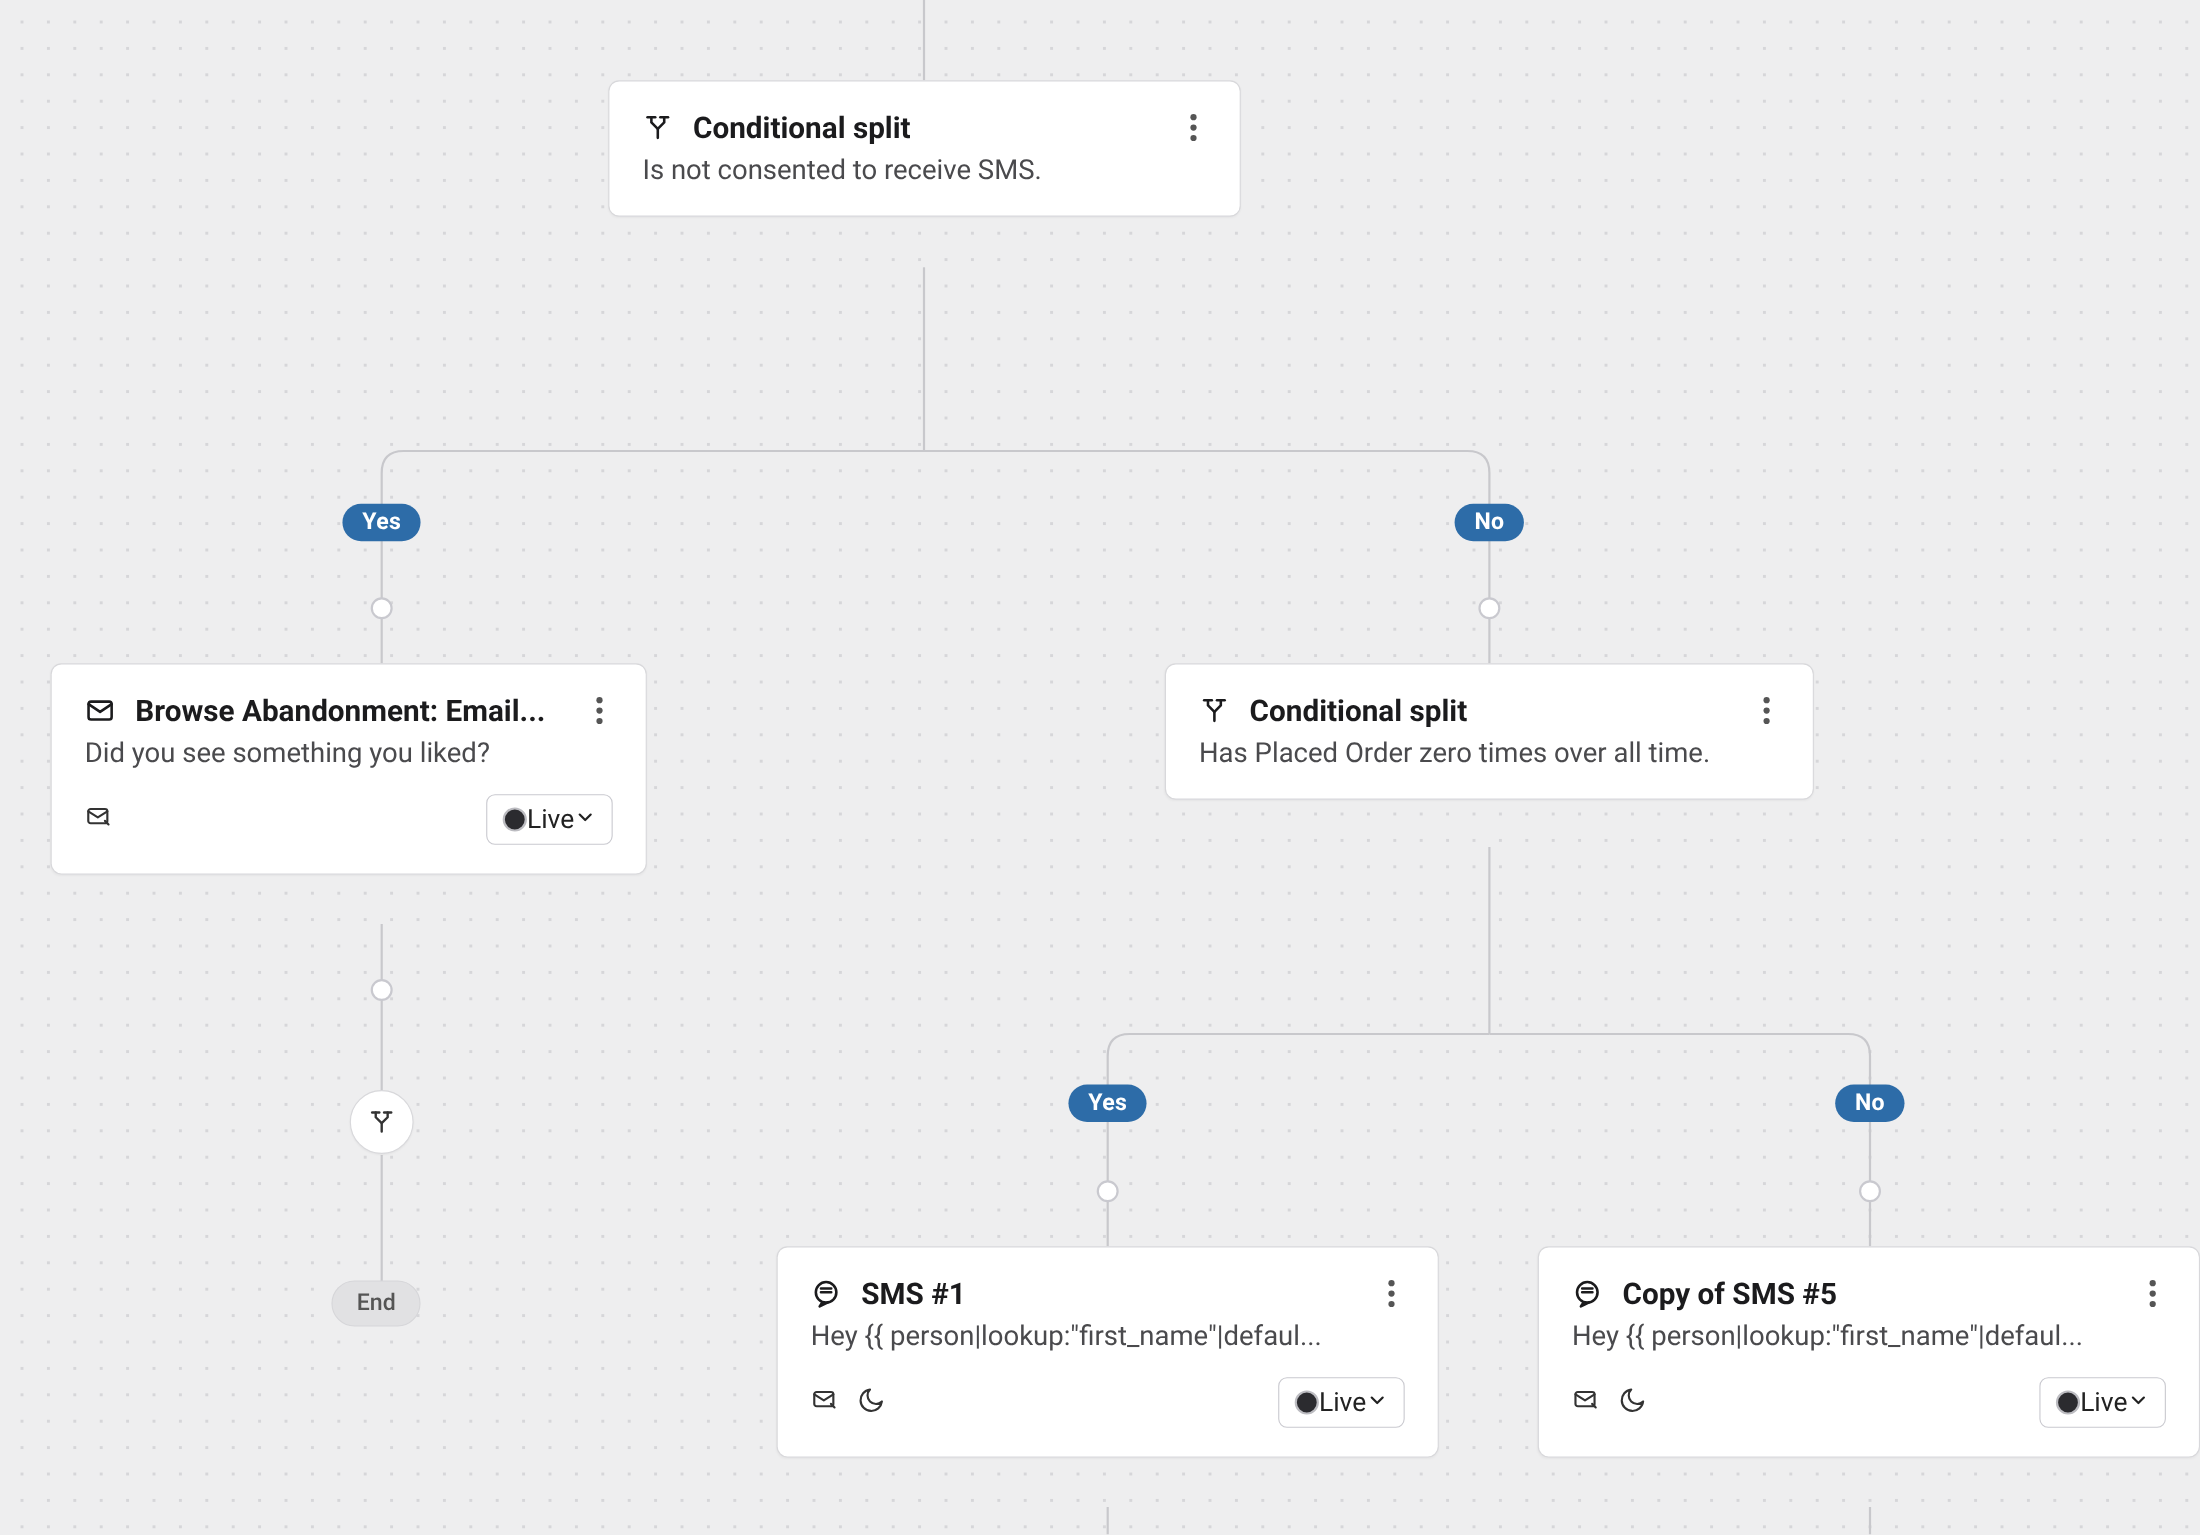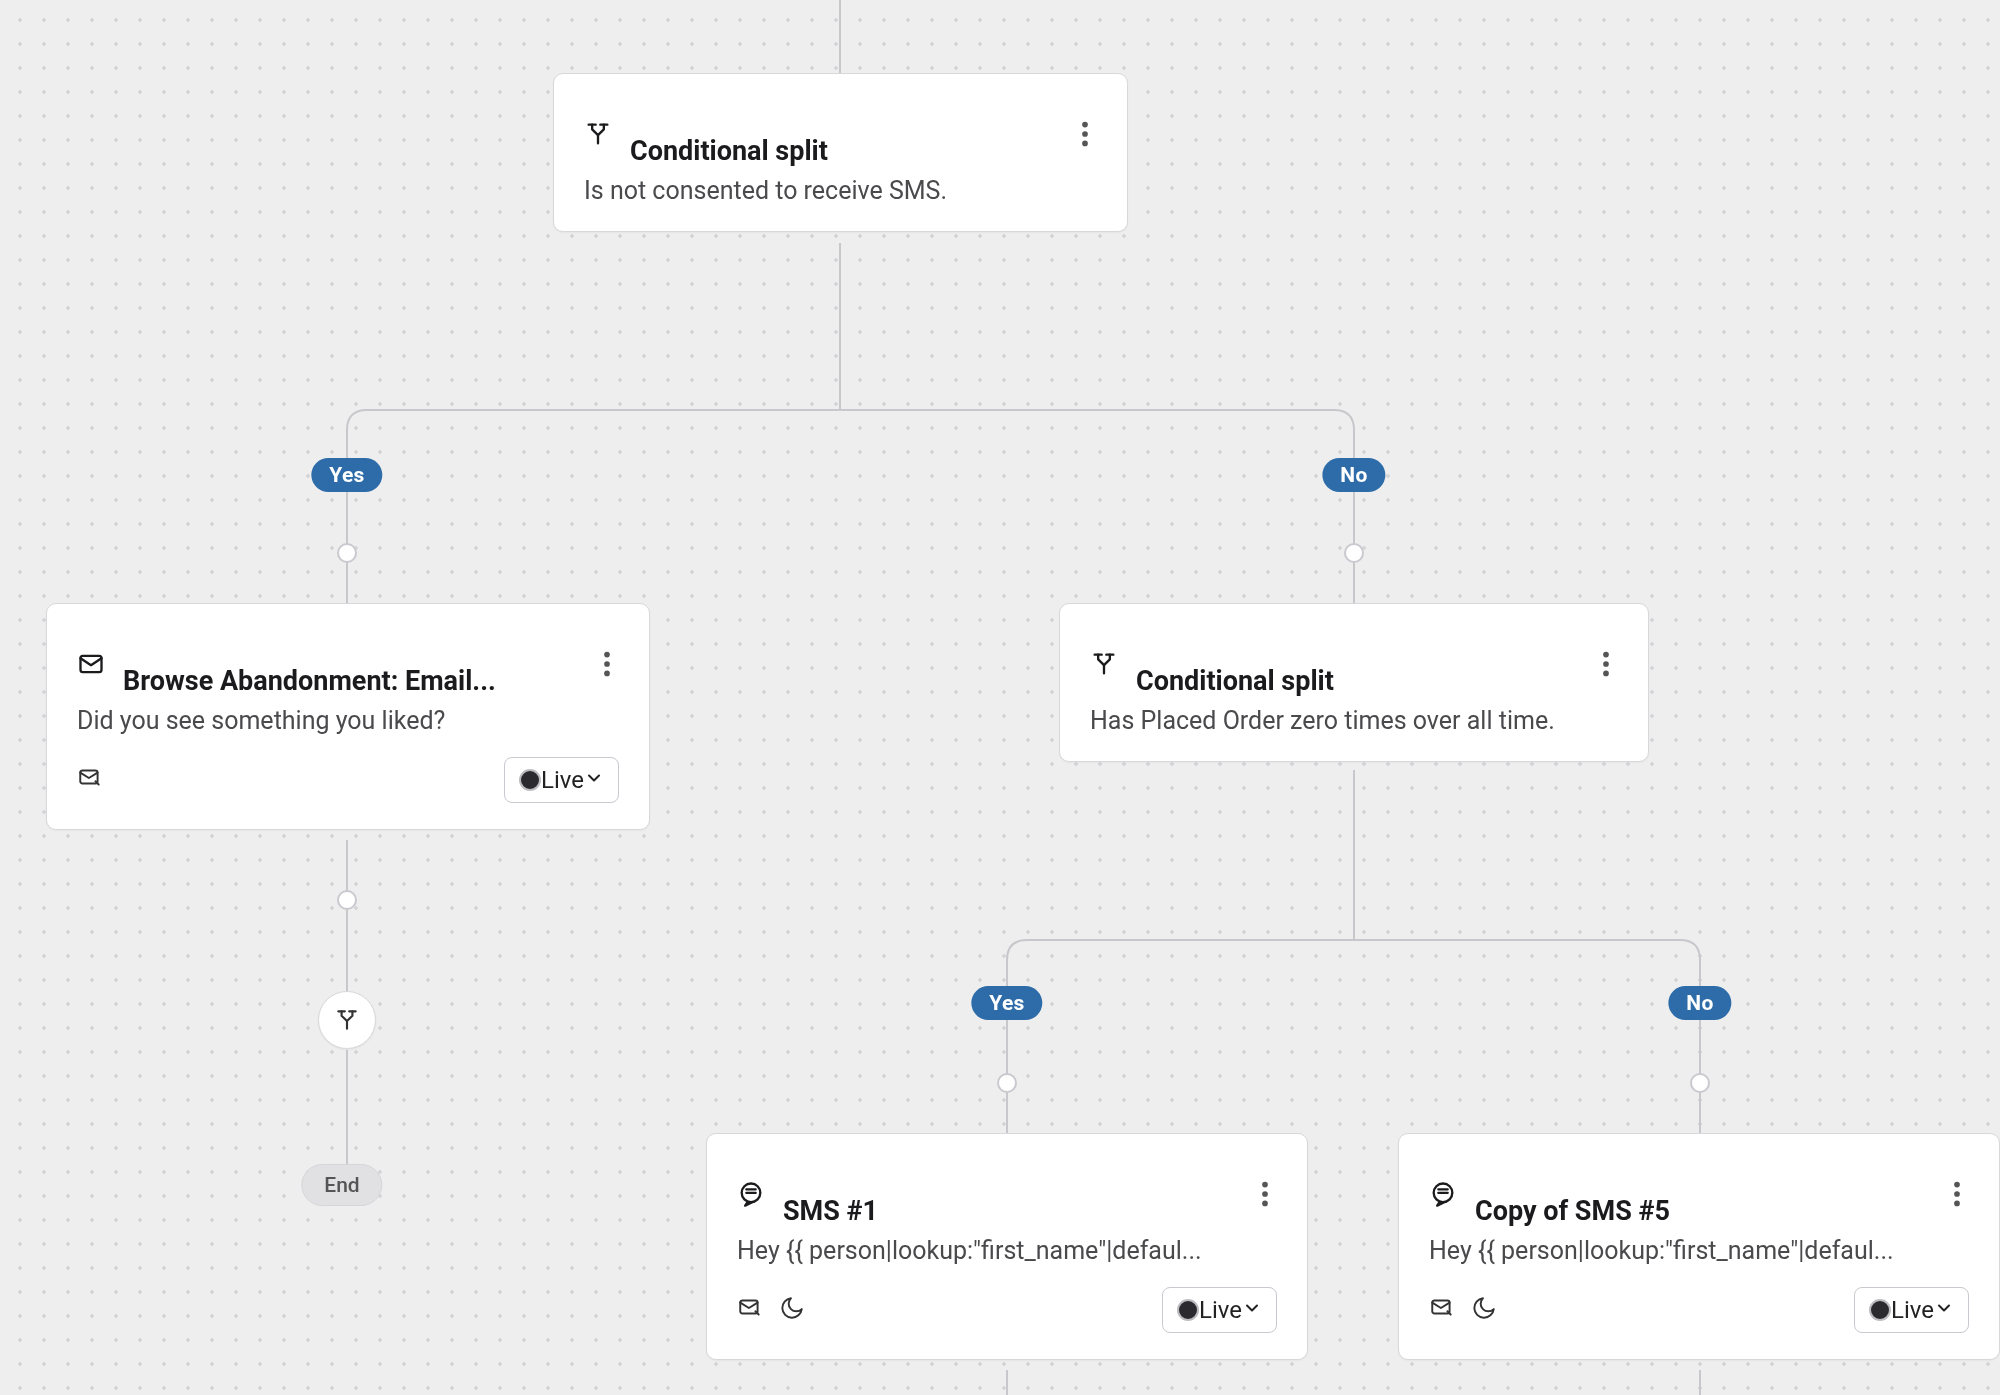--- a/index.html
+++ b/index.html
@@ -36,21 +36,21 @@
   .card{
     position:absolute;
     background:var(--card);
     border:1px solid var(--border);
     border-radius:10px;
     box-shadow:0 1px 2px rgba(0,0,0,0.04);
     padding:26px 30px;
     box-sizing:border-box;
   }
   .card-header{display:flex;align-items:center;gap:18px;}
-  .card-header .title{font-size:27px;font-weight:700;color:var(--text);white-space:nowrap;overflow:hidden;text-overflow:ellipsis;flex:1;margin-top:35px;}
+  .card-header .title{font-size:27px;font-weight:700;color:var(--text);white-space:nowrap;overflow:hidden;text-overflow:ellipsis;flex:1;}
   .card-header .icon{display:inline-flex;align-items:center;color:var(--text);}
   .more-icon{display:inline-flex;align-items:center;justify-content:center;width:24px;height:30px;cursor:pointer;color:#555;}
   .desc{font-size:25px;color:var(--muted);margin-top:9px;white-space:nowrap;overflow:hidden;text-overflow:ellipsis;}
   .card-footer{display:flex;align-items:center;justify-content:space-between;margin-top:22px;}
   .footer-icons{display:flex;gap:16px;align-items:center;color:#333;}
   .status-dd{
     display:inline-flex;align-items:center;gap:0;
     border:1px solid var(--dropdown-border);border-radius:8px;
     padding:8px 14px;cursor:pointer;font-size:24px;color:#222;
     background:#fff;
@@ -135,21 +135,21 @@
     <div class="desc">Is not consented to receive SMS.</div>
   </div>
 
   <div class="pill" style="left:347px;top:475px;">Yes</div>
   <div class="pill" style="left:1354px;top:475px;">No</div>
 
   <div class="cdot" style="left:347px;top:553px;"></div>
   <div class="cdot" style="left:1354px;top:553px;"></div>
   <div class="cdot" style="left:347px;top:900px;"></div>
 
-  <div class="card" style="left:46px;top:603px;width:604px;">
+  <div class="card" style="left:46px;top:603px;width:542px;">
     <div class="card-header">
       <span class="icon">
         <svg width="28" height="28" viewBox="0 0 24 24" fill="none" stroke="currentColor" stroke-width="2" stroke-linecap="round" stroke-linejoin="round">
             <rect x="3" y="5" width="18" height="14" rx="2"></rect>
             <path d="M3 7l9 6 9-6"></path>
           </svg>
       </span>
       <span class="title">Browse Abandonment: Email...</span>
       <span class="more-icon">
         <svg width="8" height="26" viewBox="0 0 6 22" fill="currentColor">

